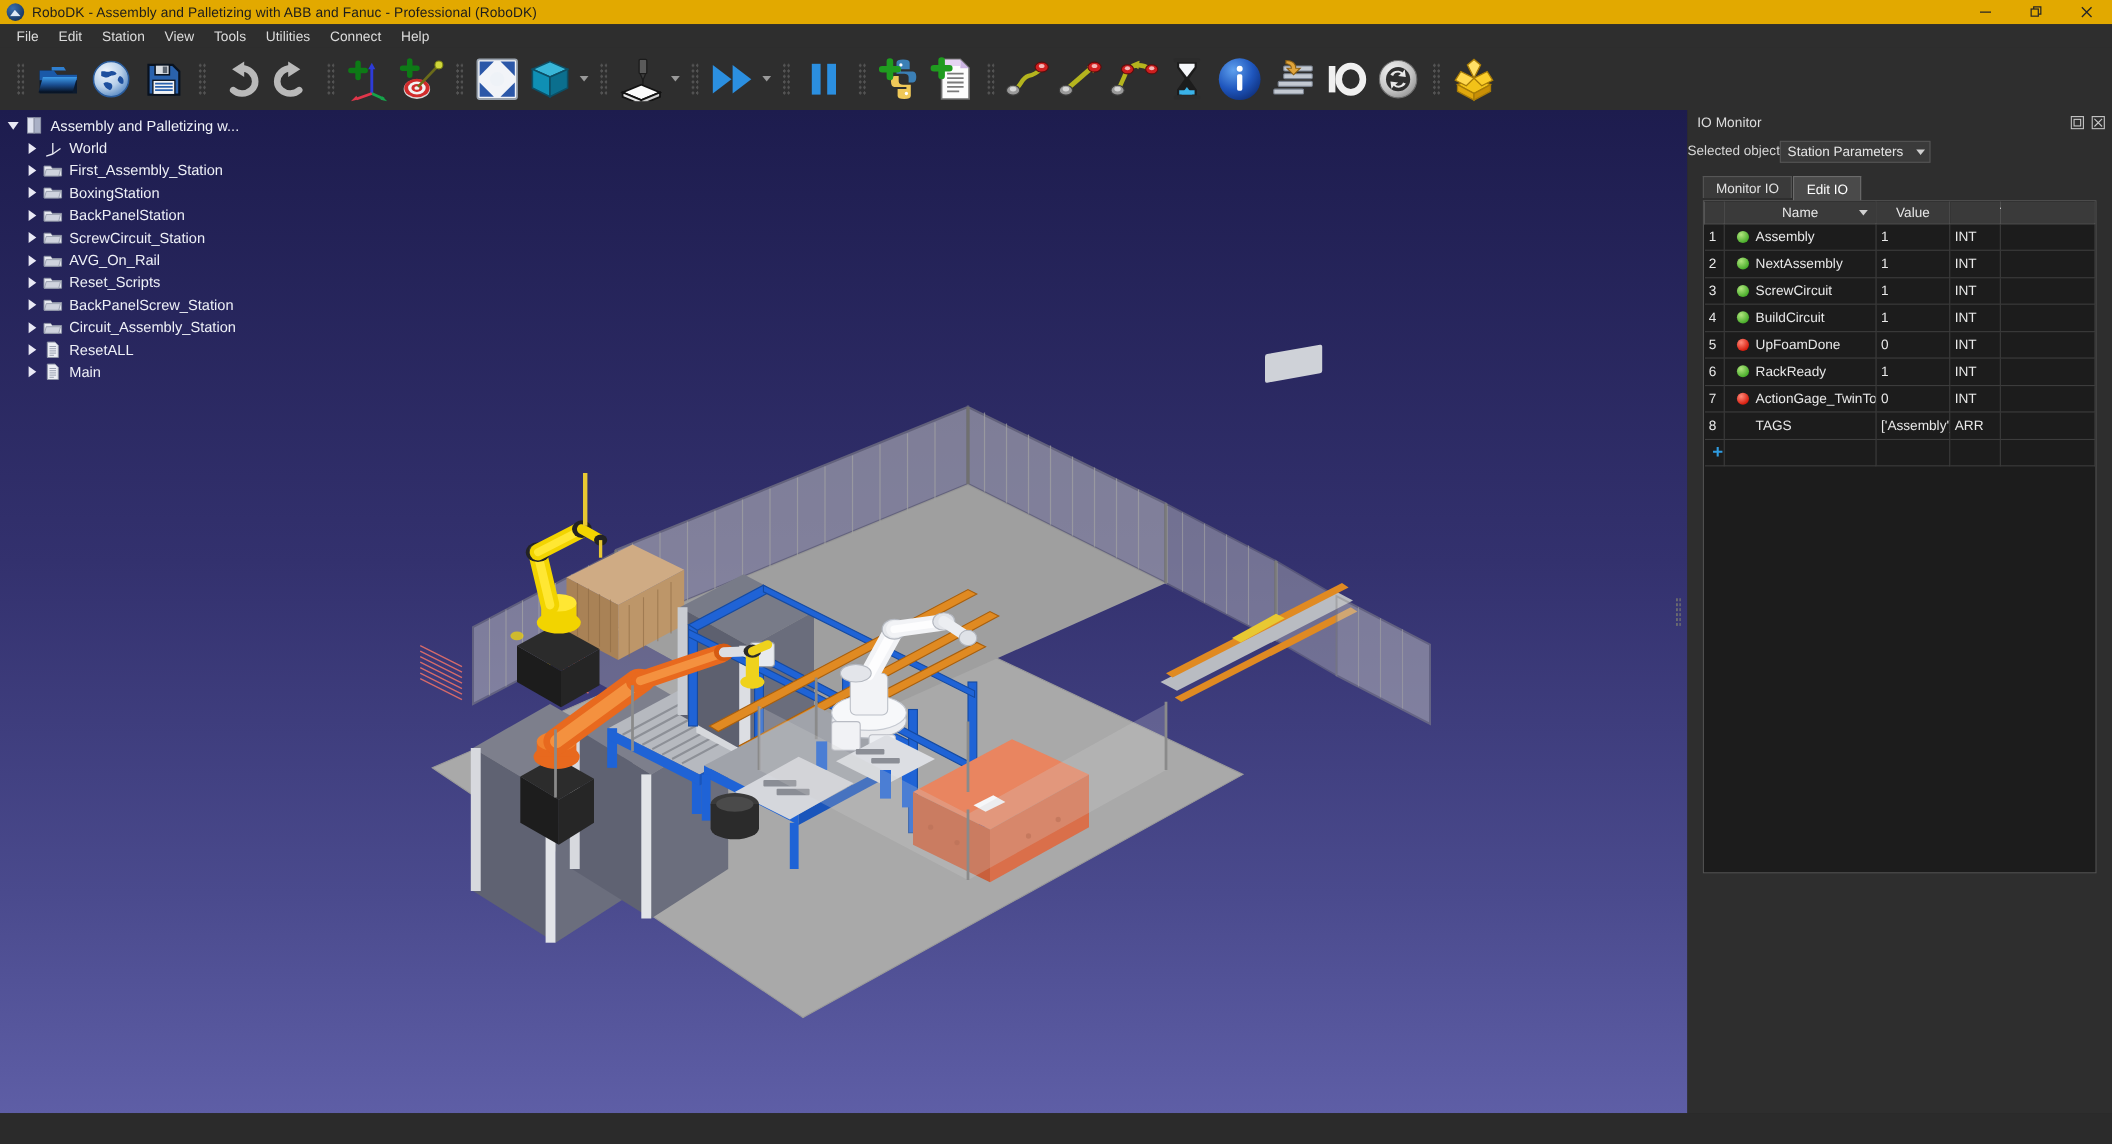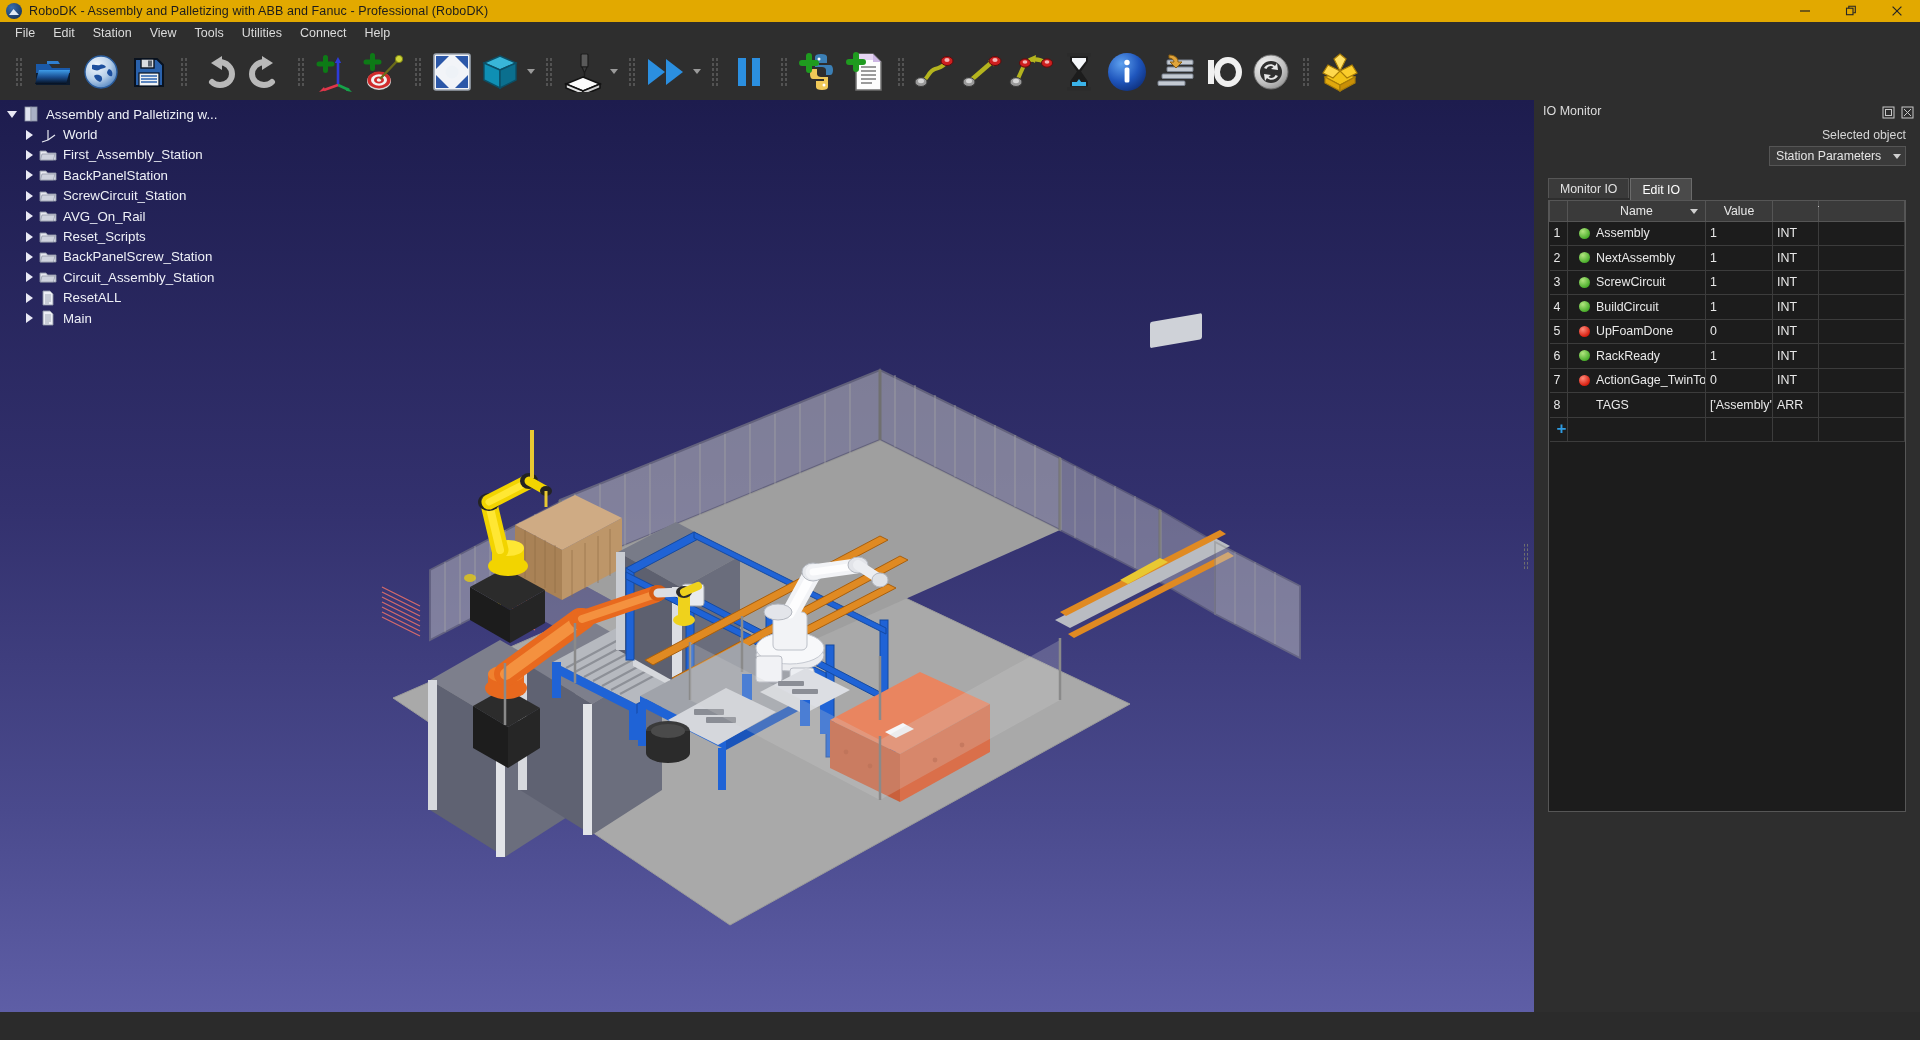--- a/index.html
+++ b/index.html
@@ -112,21 +112,21 @@
     position:absolute; left:1534px; top:100px; width:386px; height:912px;
     background:#2e2e2e;
   }
   .dock-title{
     height:22px; display:flex; align-items:center; padding:0 6px 0 9px;
   }
   .dock-title .t{ font-size:12.5px; color:#dcdcdc; }
   .dock-title .ic{ margin-left:auto; display:flex; gap:6px; }
   .dock-ic{ width:13px; height:13px; color:#c8c8c8; }
   .selobj-wrap{
-    display:flex; flex-direction:column; align-items:flex-end; padding:6px 14px 0 0;
+    display:flex; flex-direction:row; align-items:flex-end; padding:6px 14px 0 0;
   }
   .selobj-label{ font-size:12.3px; color:#d6d6d6; margin-bottom:4px; }
   .combo{
     width:137px; height:20px; background:#3a3a3a; border:1px solid #555;
     display:flex; align-items:center; padding:0 4px 0 6px;
   }
   .combo span{ font-size:12.3px; color:#e4e4e4; }
   .combo i{
     margin-left:auto; width:0;height:0;
     border-left:4.5px solid transparent; border-right:4.5px solid transparent;
@@ -844,20 +844,32 @@
         </div>
       <div class="tw-icon">
         <svg width="18" height="14" viewBox="0 0 18 14">
           <path d="M1 3h6l1.6 2H17v7H1z" fill="#e6e8ef" stroke="#8d93a5" stroke-width=".9"></path>
           <path d="M3 6h13l-1.6 6H1.4z" fill="#cfd3de" stroke="#8d93a5" stroke-width=".7"></path>
         </svg>
       </div>
       <div class="tw-label">First_Assembly_Station</div>
     </div>
 
+    <div class="tree-row lvl2">
+      <div class="tw-arrow">
+          <i></i>
+        </div>
+      <div class="tw-icon">
+        <svg width="18" height="14" viewBox="0 0 18 14">
+          <path d="M1 3h6l1.6 2H17v7H1z" fill="#e6e8ef" stroke="#8d93a5" stroke-width=".9"></path>
+          <path d="M3 6h13l-1.6 6H1.4z" fill="#cfd3de" stroke="#8d93a5" stroke-width=".7"></path>
+        </svg>
+      </div>
+      <div class="tw-label">BoxingStation</div>
+    </div>
 
     <div class="tree-row lvl2">
       <div class="tw-arrow">
           <i></i>
         </div>
       <div class="tw-icon">
         <svg width="18" height="14" viewBox="0 0 18 14">
           <path d="M1 3h6l1.6 2H17v7H1z" fill="#e6e8ef" stroke="#8d93a5" stroke-width=".9"></path>
           <path d="M3 6h13l-1.6 6H1.4z" fill="#cfd3de" stroke="#8d93a5" stroke-width=".7"></path>
         </svg>

